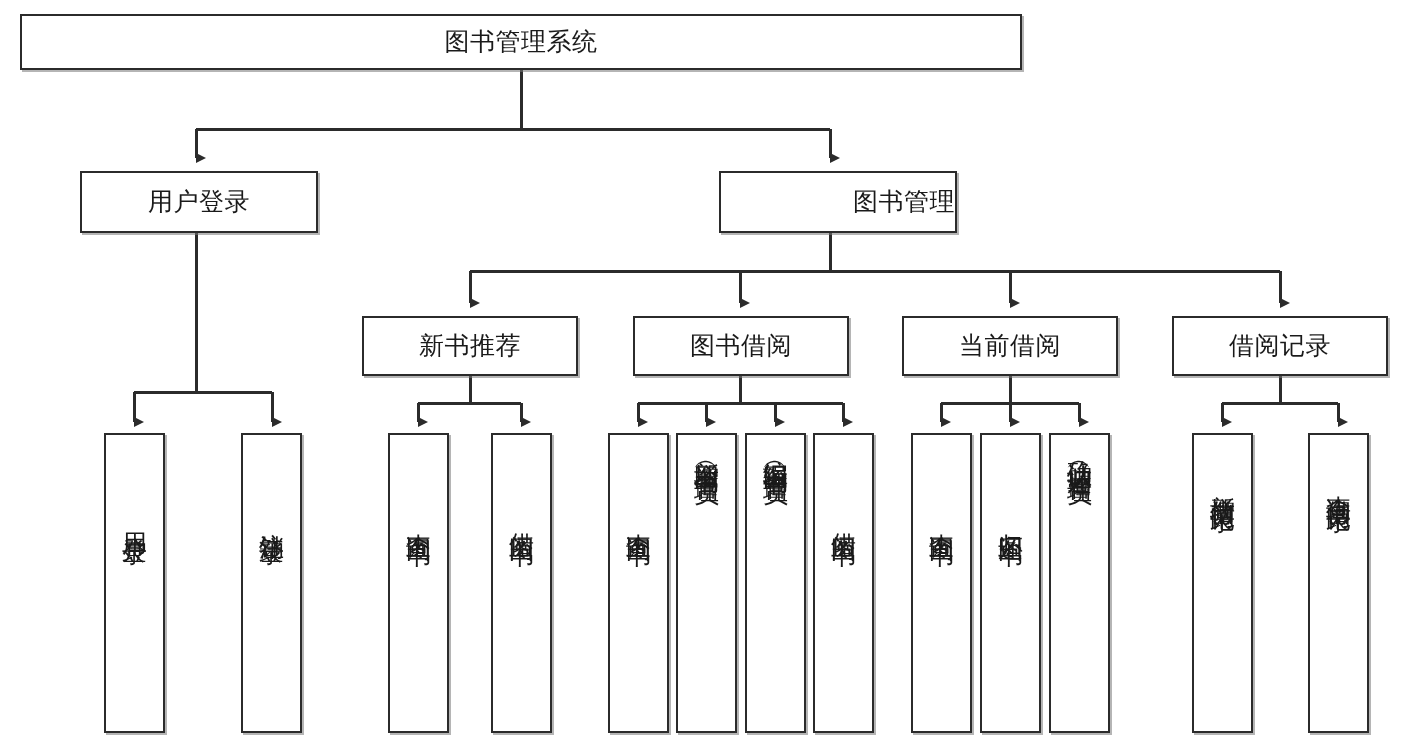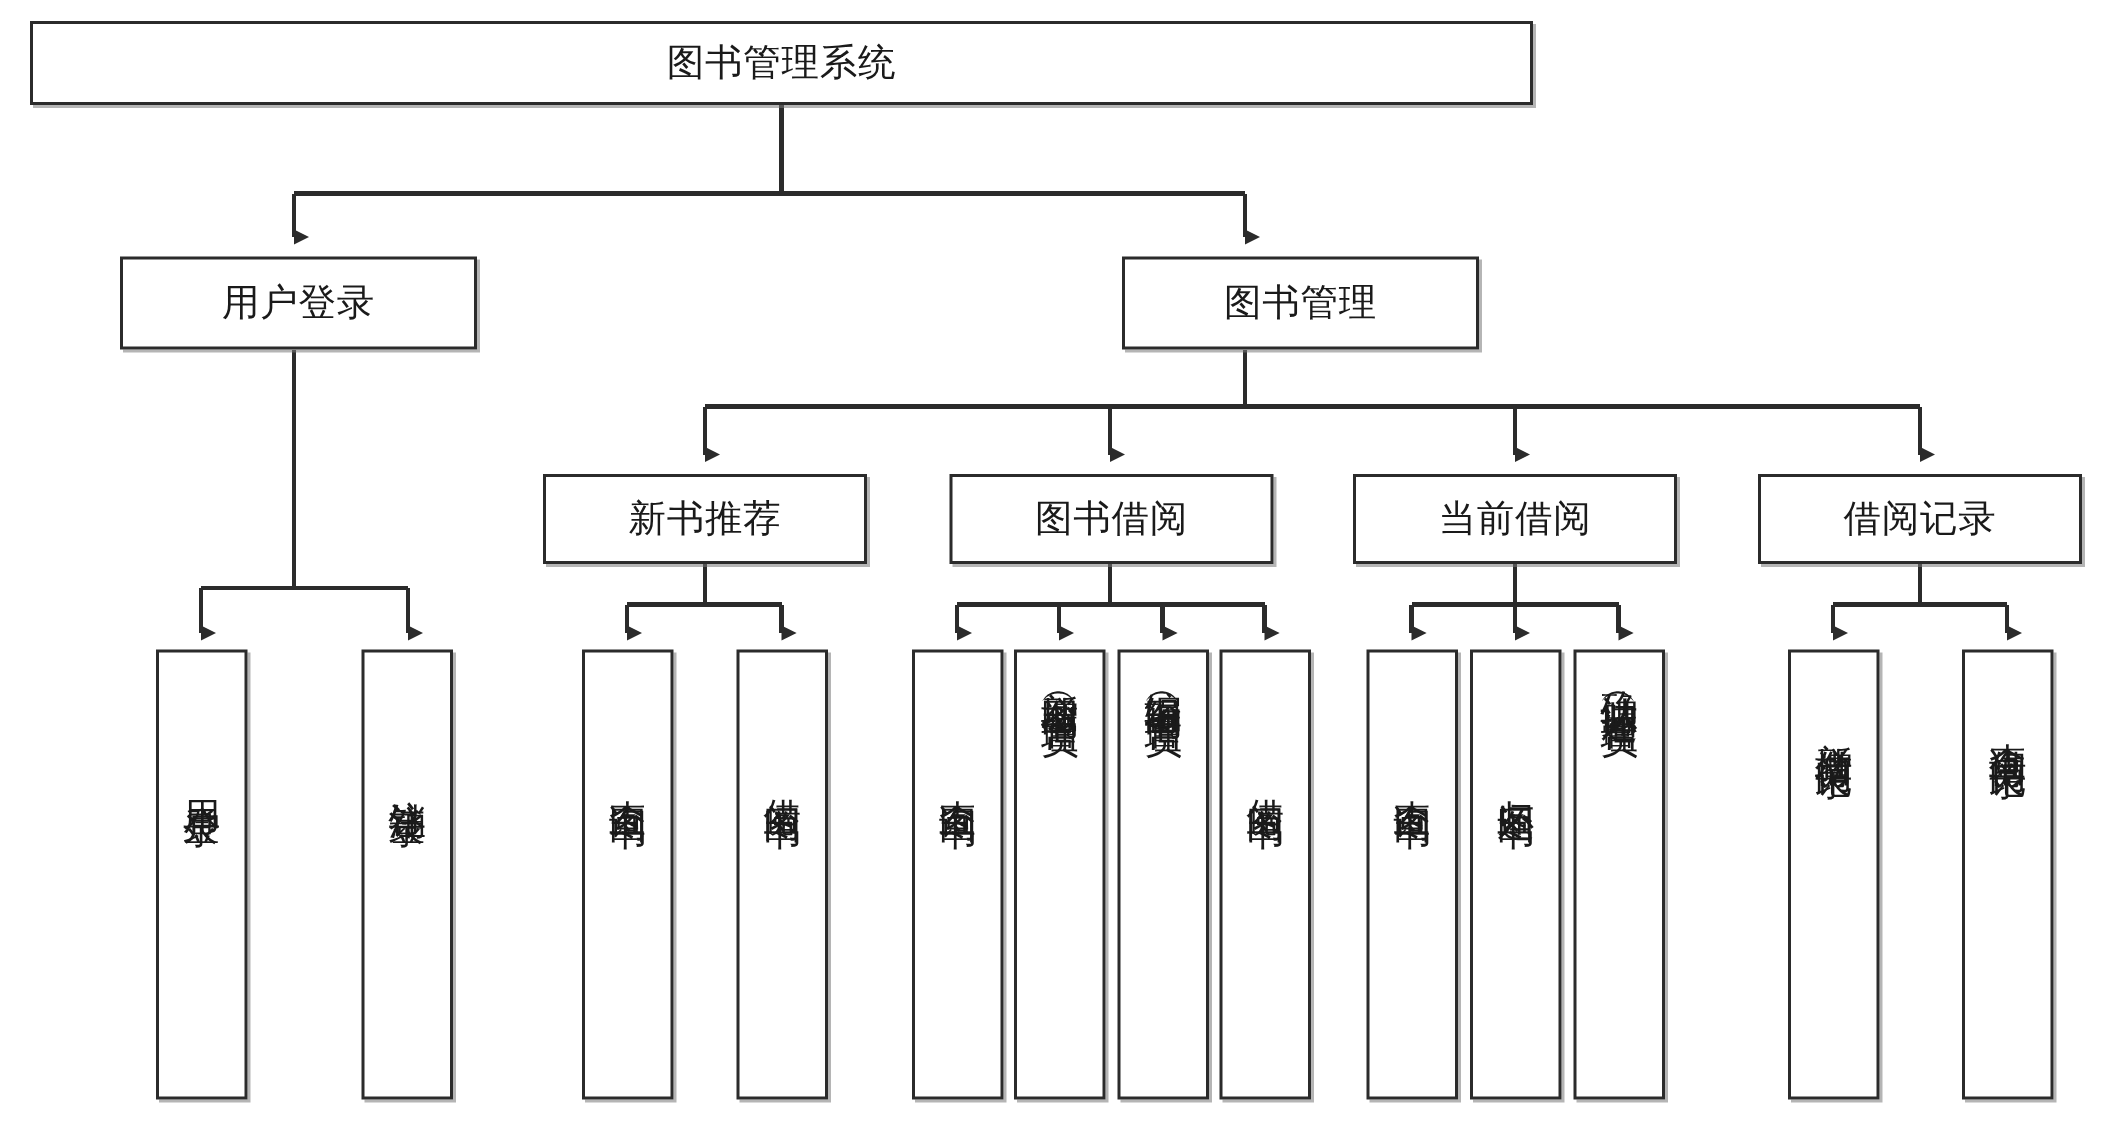--- a/index.html
+++ b/index.html
@@ -133,21 +133,21 @@
   </svg>
 
   <div class="node root horiz" style="left:20px; top:14px; width:1002px; height:56px;">
     <span class="node-label">图书管理系统</span>
   </div>
 
   <div class="node horiz" style="left:80px; top:171px; width:238px; height:62px;">
     <span class="node-label">用户登录</span>
   </div>
 
-  <div class="node horiz" style="left:748px; top:171px; width:238px; height:62px;">
+  <div class="node horiz" style="left:719px; top:171px; width:238px; height:62px;justify-content:flex-end;">
     <span class="node-label">图书管理</span>
   </div>
 
   <div class="node horiz" style="left:633px; top:316px; width:216px; height:60px;">
     <span class="node-label">图书借阅</span>
   </div>
 
   <div class="node horiz" style="left:362px; top:316px; width:216px; height:60px;">
     <span class="node-label">新书推荐</span>
   </div>

